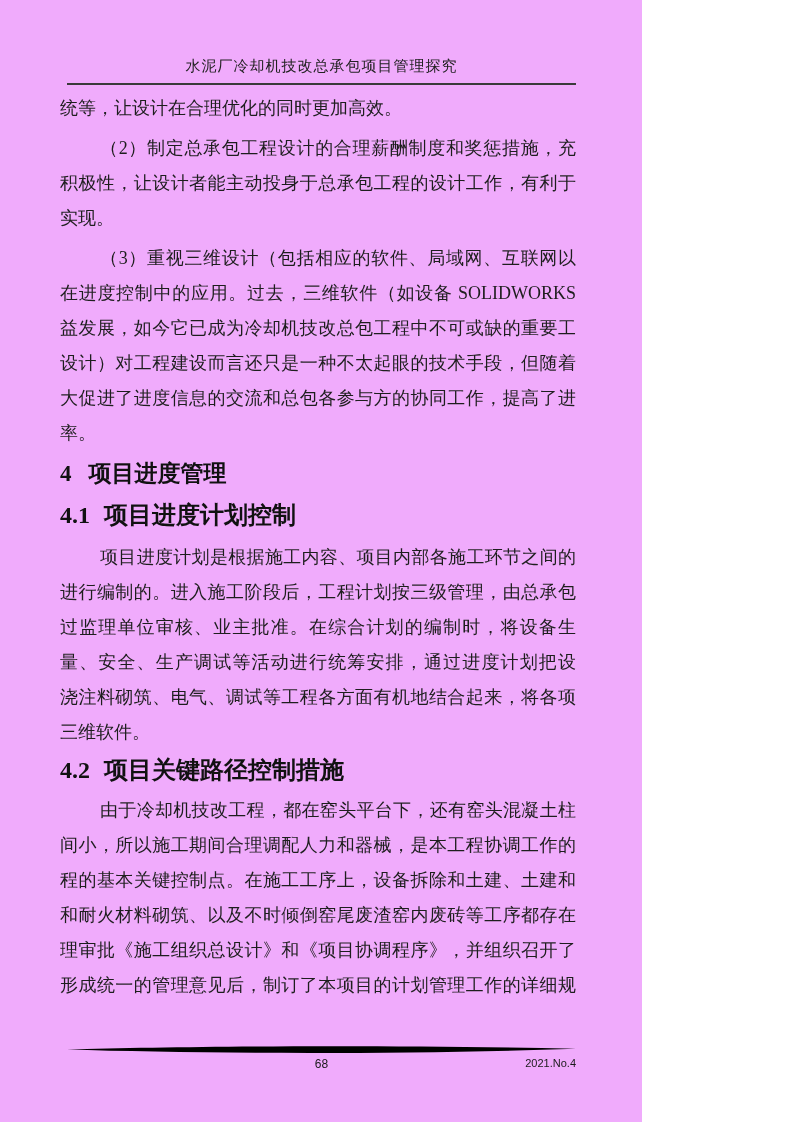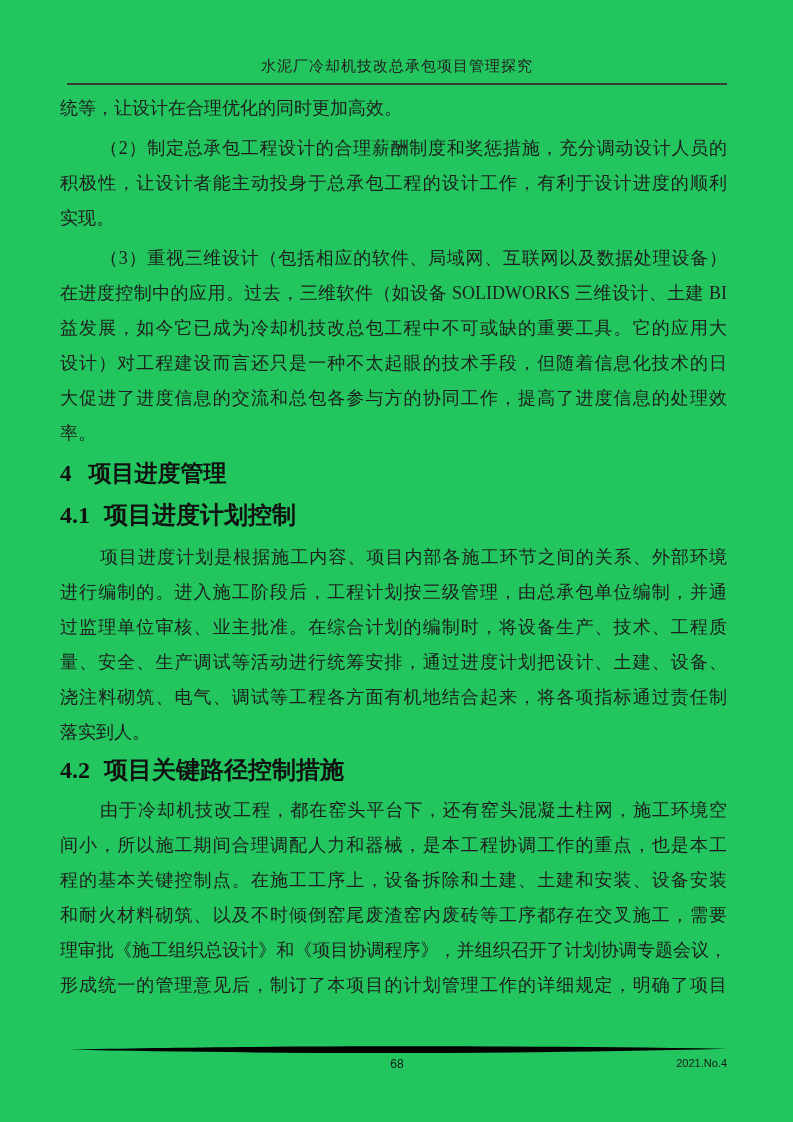--- a/index.html
+++ b/index.html
@@ -1,21 +1,21 @@
 <!DOCTYPE html>
 <html><head>
 <meta charset="utf-8">
 <style>
   * { margin: 0; padding: 0; box-sizing: border-box; }
   html, body { background: #ffffff; }
   .page {
     position: relative;
-    width: 793px;
+    width: 642px;
     height: 1122px;
-    background: #22c55e;
+    background: #f0abfc;
     color: #1e1e1e;
     font-family: "Liberation Serif", "DejaVu Serif", serif;
     overflow: hidden;
   }
   
   .page-header {
     position: absolute;
     left: 67px;
     right: 66px;
     top: 0;
@@ -140,21 +140,21 @@
     <h3 class="sec sec-2">
       <span class="sec-num">4.1</span><span class="sec-title">项目进度计划控制</span>
     </h3>
 
     <div class="para p41">
         <div class="line indent">项目进度计划是根据施工内容、项目内部各施工环节之间的关系、外部环境</div>
         <div class="line">进行编制的。进入施工阶段后，工程计划按三级管理，由总承包单位编制，并通</div>
         <div class="line">过监理单位审核、业主批准。在综合计划的编制时，将设备生产、技术、工程质</div>
         <div class="line">量、安全、生产调试等活动进行统筹安排，通过进度计划把设计、土建、设备、</div>
         <div class="line">浇注料砌筑、电气、调试等工程各方面有机地结合起来，将各项指标通过责任制</div>
-        <div class="line last-left">落实到人。</div>
+        <div class="line last-left">三维软件。</div>
       </div>
 
     <h3 class="sec sec-2 h42">
       <span class="sec-num">4.2</span><span class="sec-title">项目关键路径控制措施</span>
     </h3>
 
     <div class="para p42">
         <div class="line indent">由于冷却机技改工程，都在窑头平台下，还有窑头混凝土柱网，施工环境空</div>
         <div class="line">间小，所以施工期间合理调配人力和器械，是本工程协调工作的重点，也是本工</div>
         <div class="line">程的基本关键控制点。在施工工序上，设备拆除和土建、土建和安装、设备安装</div>

